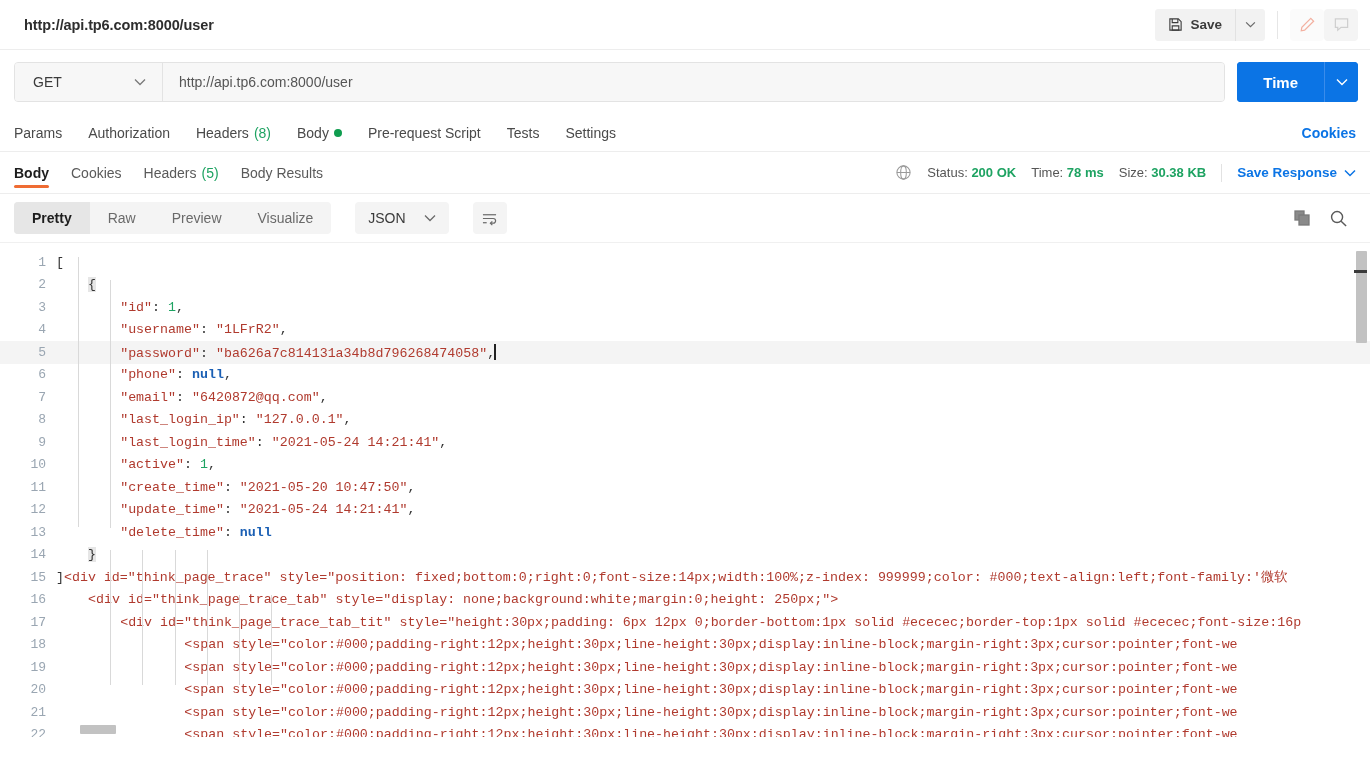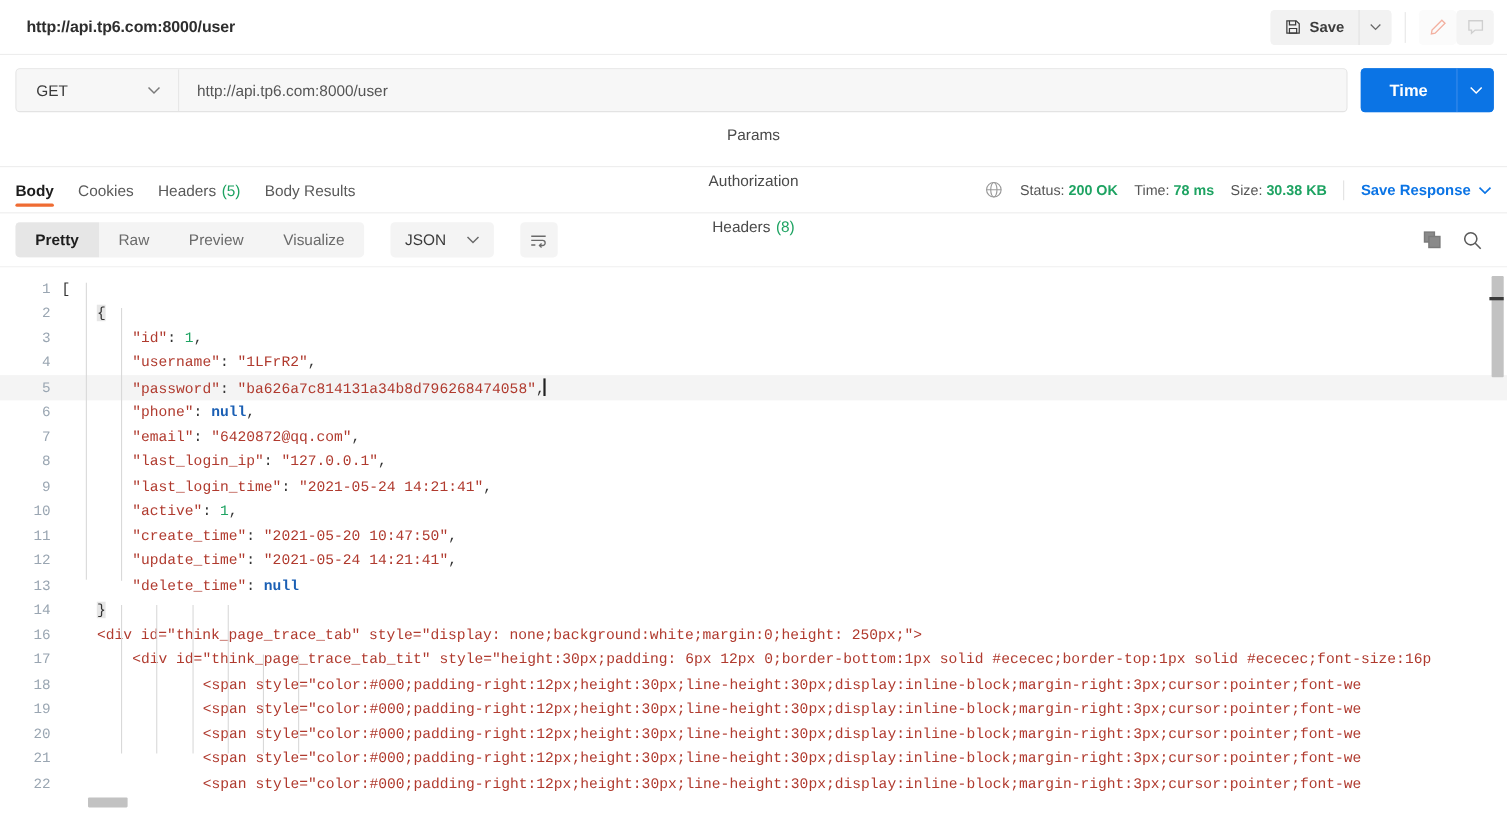--- a/index.html
+++ b/index.html
@@ -142,21 +142,20 @@
   }
 
   
   .req-tabs {
     display: flex;
     align-items: center;
     padding: 0 14px;
     height: 38px;
     border-bottom: 1px solid #ededed;
     gap: 26px;
-    flex-direction: column;
   }
   .req-tab {
     font-size: 14px;
     color: #4a4a4a;
     cursor: pointer;
     display: flex;
     align-items: center;
     gap: 5px;
     white-space: nowrap;
   }
@@ -565,20 +564,21 @@
       <div class="code-line hl"><div class="gutter">5</div><div class="code-text" style="padding-left: 64.16px;"><span class="tok-key">"password"</span><span class="tok-punc">: </span><span class="tok-str">"ba626a7c814131a34b8d796268474058"</span><span class="tok-punc">,</span><span class="cursor"></span></div></div>
       <div class="code-line"><div class="gutter">6</div><div class="code-text" style="padding-left: 64.16px;"><span class="tok-key">"phone"</span><span class="tok-punc">: </span><span class="tok-null">null</span><span class="tok-punc">,</span></div></div>
       <div class="code-line"><div class="gutter">7</div><div class="code-text" style="padding-left: 64.16px;"><span class="tok-key">"email"</span><span class="tok-punc">: </span><span class="tok-str">"6420872@qq.com"</span><span class="tok-punc">,</span></div></div>
       <div class="code-line"><div class="gutter">8</div><div class="code-text" style="padding-left: 64.16px;"><span class="tok-key">"last_login_ip"</span><span class="tok-punc">: </span><span class="tok-str">"127.0.0.1"</span><span class="tok-punc">,</span></div></div>
       <div class="code-line"><div class="gutter">9</div><div class="code-text" style="padding-left: 64.16px;"><span class="tok-key">"last_login_time"</span><span class="tok-punc">: </span><span class="tok-str">"2021-05-24 14:21:41"</span><span class="tok-punc">,</span></div></div>
       <div class="code-line"><div class="gutter">10</div><div class="code-text" style="padding-left: 64.16px;"><span class="tok-key">"active"</span><span class="tok-punc">: </span><span class="tok-num">1</span><span class="tok-punc">,</span></div></div>
       <div class="code-line"><div class="gutter">11</div><div class="code-text" style="padding-left: 64.16px;"><span class="tok-key">"create_time"</span><span class="tok-punc">: </span><span class="tok-str">"2021-05-20 10:47:50"</span><span class="tok-punc">,</span></div></div>
       <div class="code-line"><div class="gutter">12</div><div class="code-text" style="padding-left: 64.16px;"><span class="tok-key">"update_time"</span><span class="tok-punc">: </span><span class="tok-str">"2021-05-24 14:21:41"</span><span class="tok-punc">,</span></div></div>
       <div class="code-line"><div class="gutter">13</div><div class="code-text" style="padding-left: 64.16px;"><span class="tok-key">"delete_time"</span><span class="tok-punc">: </span><span class="tok-null">null</span></div></div>
       <div class="code-line"><div class="gutter">14</div><div class="code-text" style="padding-left: 32.08px;"><span class="tok-brace">}</span></div></div>
+      <div class="code-line"><div class="gutter">15</div><div class="code-text" style="padding-left: 0px;"><span class="tok-punc">]</span><span class="tok-str">&lt;div id="think_page_trace" style="position: fixed;bottom:0;right:0;font-size:14px;width:100%;z-index: 999999;color: #000;text-align:left;font-family:'微软</span></div></div>
       <div class="code-line"><div class="gutter">16</div><div class="code-text" style="padding-left: 32.08px;"><span class="tok-str">&lt;div id="think_page_trace_tab" style="display: none;background:white;margin:0;height: 250px;"&gt;</span></div></div>
       <div class="code-line"><div class="gutter">17</div><div class="code-text" style="padding-left: 64.16px;"><span class="tok-str">&lt;div id="think_page_trace_tab_tit" style="height:30px;padding: 6px 12px 0;border-bottom:1px solid #ececec;border-top:1px solid #ececec;font-size:16p</span></div></div>
       <div class="code-line"><div class="gutter">18</div><div class="code-text" style="padding-left: 128.32px;"><span class="tok-str">&lt;span style="color:#000;padding-right:12px;height:30px;line-height:30px;display:inline-block;margin-right:3px;cursor:pointer;font-we</span></div></div>
       <div class="code-line"><div class="gutter">19</div><div class="code-text" style="padding-left: 128.32px;"><span class="tok-str">&lt;span style="color:#000;padding-right:12px;height:30px;line-height:30px;display:inline-block;margin-right:3px;cursor:pointer;font-we</span></div></div>
       <div class="code-line"><div class="gutter">20</div><div class="code-text" style="padding-left: 128.32px;"><span class="tok-str">&lt;span style="color:#000;padding-right:12px;height:30px;line-height:30px;display:inline-block;margin-right:3px;cursor:pointer;font-we</span></div></div>
       <div class="code-line"><div class="gutter">21</div><div class="code-text" style="padding-left: 128.32px;"><span class="tok-str">&lt;span style="color:#000;padding-right:12px;height:30px;line-height:30px;display:inline-block;margin-right:3px;cursor:pointer;font-we</span></div></div>
       <div class="code-line"><div class="gutter">22</div><div class="code-text" style="padding-left: 128.32px;"><span class="tok-str">&lt;span style="color:#000;padding-right:12px;height:30px;line-height:30px;display:inline-block;margin-right:3px;cursor:pointer;font-we</span></div></div>
     </div>
 
   <div class="vscroll-track">

